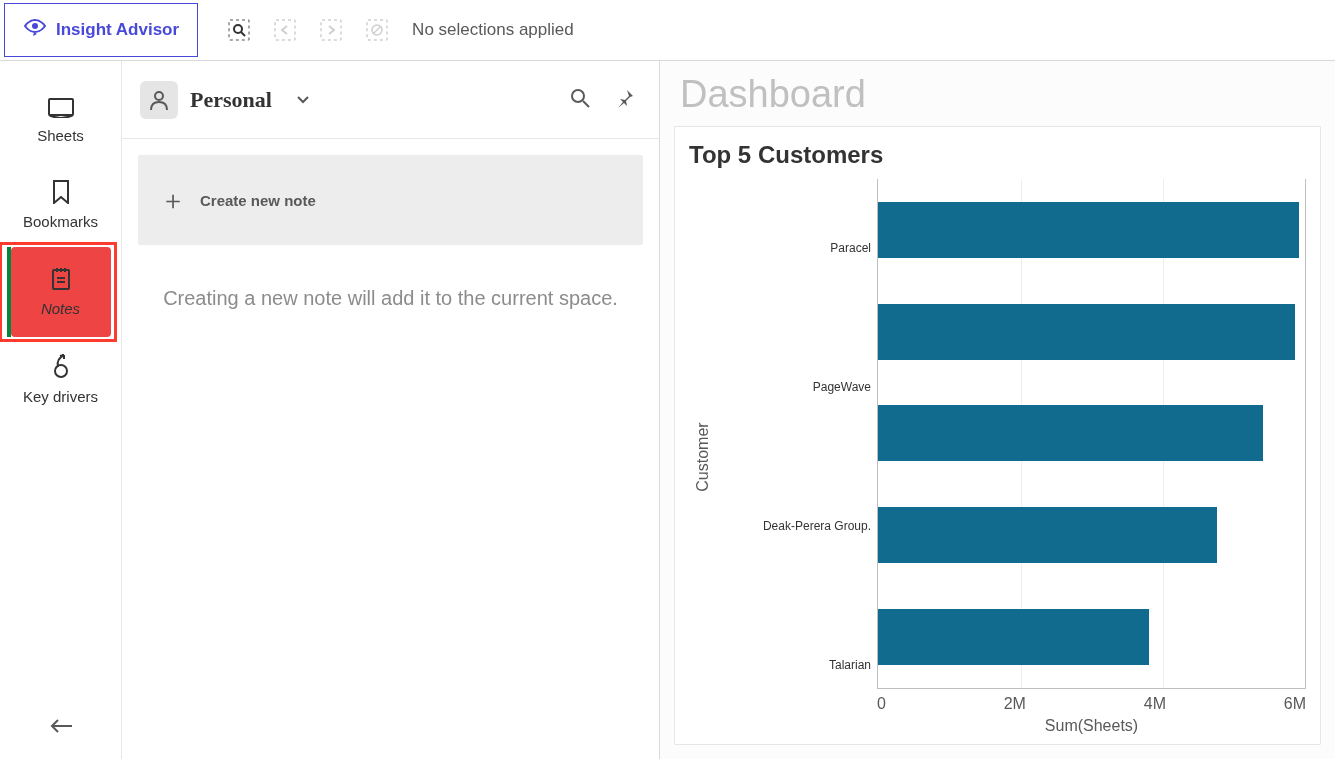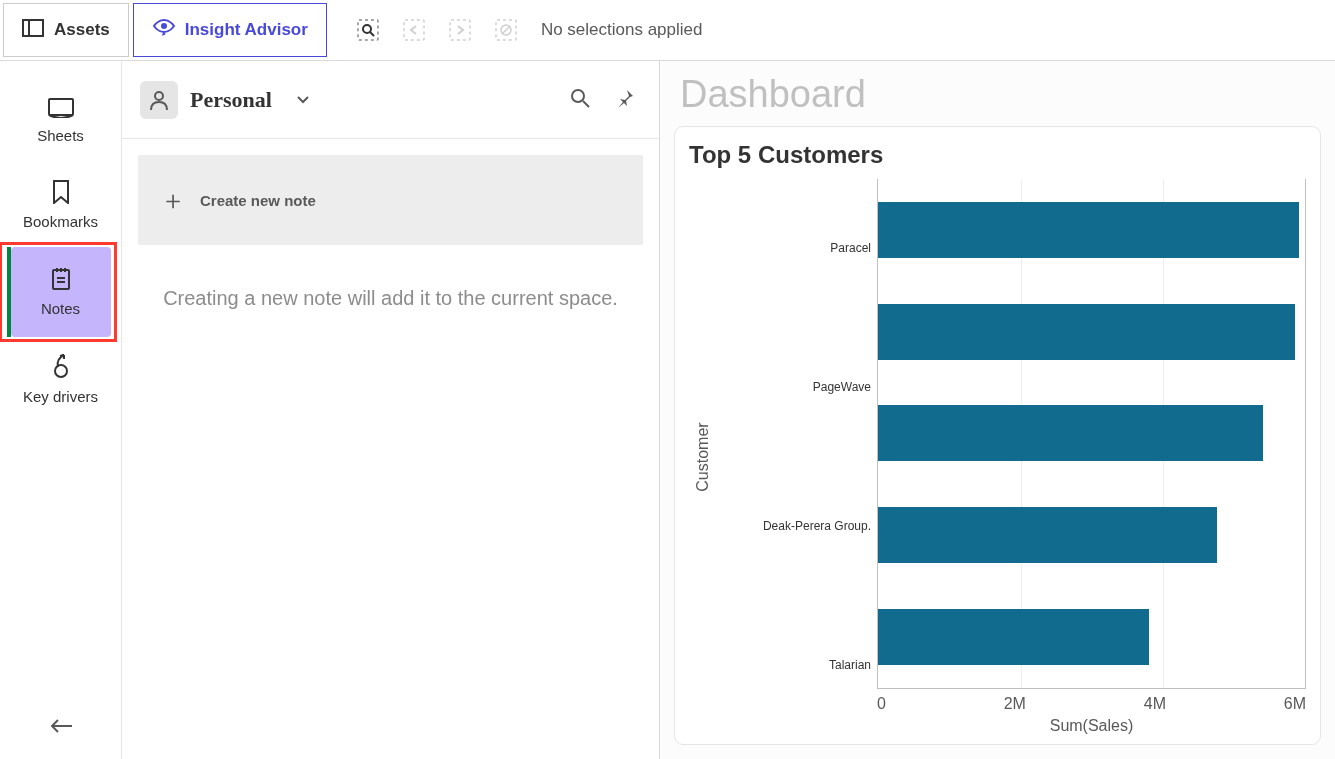--- a/index.html
+++ b/index.html
@@ -76,22 +76,23 @@
       gap: 6px;
       width: 100px;
       height: 84px;
       justify-content: center;
       cursor: pointer;
       color: #333;
       font-size: 15px;
       border-radius: 4px;
     }
     .side-item.active {
-      background: #c4b5fd;
+      background: #ef4444;
       position: relative;
+      font-style: italic;
     }
     .side-item.active::before {
       content: '';
       position: absolute;
       left: -4px;
       top: 0;
       bottom: 0;
       width: 4px;
       background: #00873d;
     }
@@ -168,21 +169,21 @@
     .dash-title {
       font-size: 38px;
       color: #c0c0c0;
       padding: 12px 20px 10px 20px;
       font-weight: 400;
     }
     .chart-card {
       background: #fff;
       border: 1px solid #e6e6e6;
       margin: 0 14px 14px 14px;
-      border-radius: 9px;
+      border-radius: 1px;
       padding: 14px 14px 10px 14px;
       flex:1;
       display:flex;
       flex-direction:column;
       overflow:hidden;
     }
     .chart-title {
       font-size: 24px;
       font-weight: 700;
       color: #333;
@@ -274,29 +275,20 @@
       text-align:center;
       font-size: 16px;
       color: #595959;
       padding-top: 4px;
     }
   </style>
 </head>
 <body>
 
 <div class="toolbar">
-  <div class="toolbar-btn assets-btn">
-    <span>
-      <svg width="22" height="18" viewBox="0 0 22 18">
-          <rect x="1" y="1" width="20" height="16" fill="none" stroke="#333" stroke-width="2"></rect>
-          <line x1="7" y1="1" x2="7" y2="17" stroke="#333" stroke-width="2"></line>
-        </svg>
-    </span>
-    <span>Assets</span>
-  </div>
   <div class="toolbar-btn insight-btn">
     <span>
       <svg width="24" height="20" viewBox="0 0 24 20">
           <path d="M12 2 C6 2 2 8 2 8 s4 6 10 6 10-6 10-6-4-6-10-6z" fill="none" stroke="#4949d9" stroke-width="2"></path>
           <circle cx="12" cy="8" r="3" fill="#4949d9"></circle>
           <path d="M11 14 l-1 4 l4 -2 z" fill="#4949d9"></path>
         </svg>
     </span>
     <span>Insight Advisor</span>
   </div>
@@ -445,20 +437,20 @@
                 <div class="bar" style="width: 79.1667%;"></div>
                 <div class="bar" style="width: 63.3333%;"></div>
               </div>
             <div class="xaxis">
               <div class="xtick-row" id="xtick-row">
                   <span>0</span>
                   <span>2M</span>
                   <span>4M</span>
                   <span>6M</span>
                 </div>
-              <div class="xlabel">Sum(Sales)</div>
+              <div class="xlabel">Sum(Sheets)</div>
             </div>
           </div>
         </div>
       </div>
     </div>
   </div>
 </div>
 
 </body></html>

